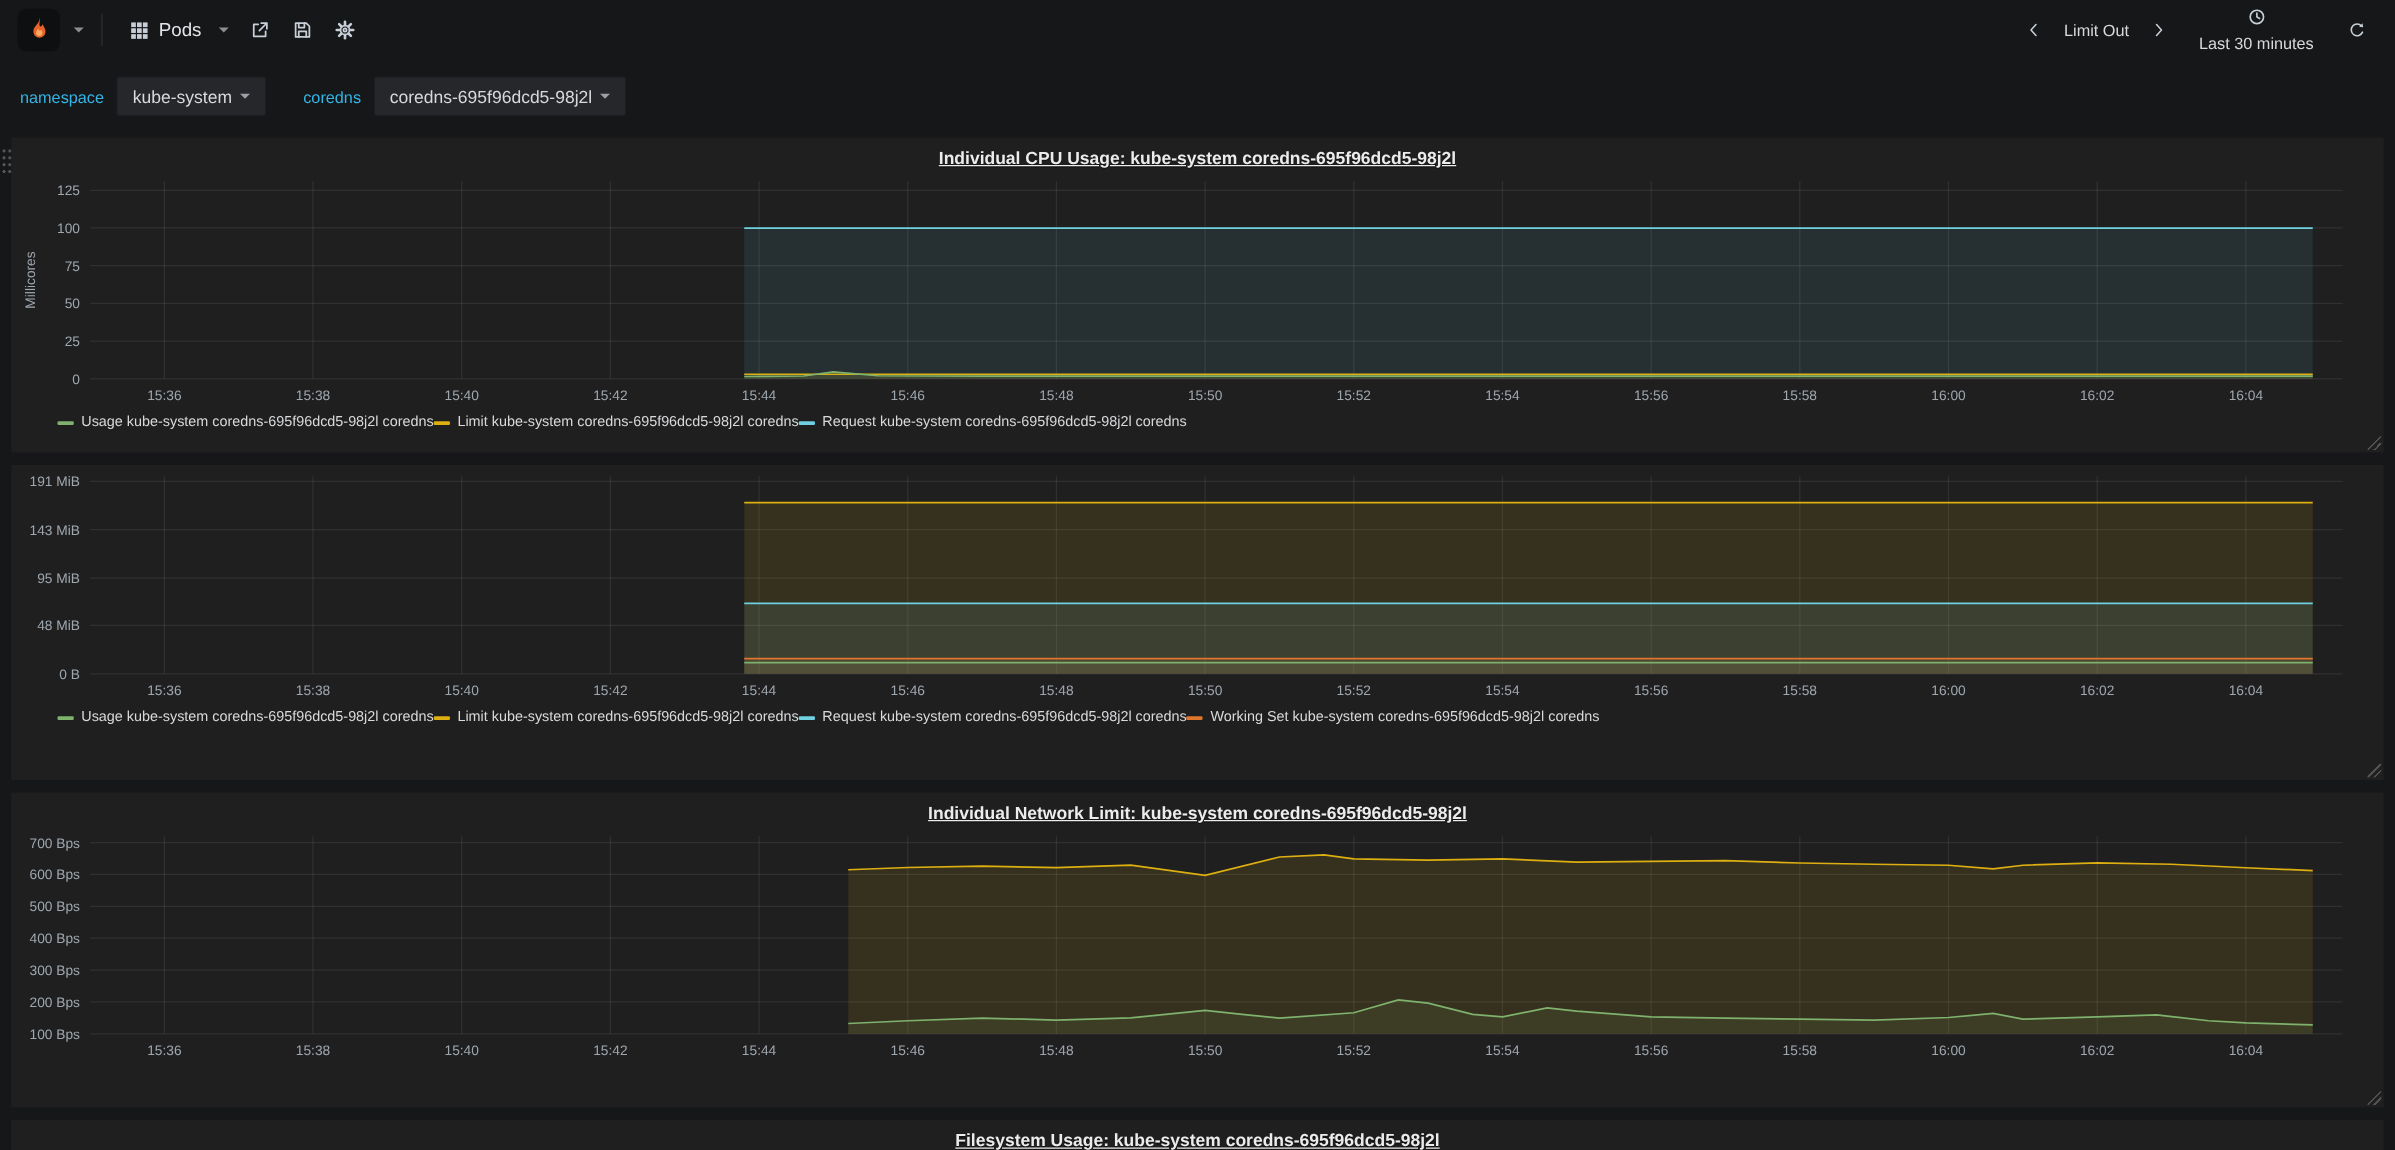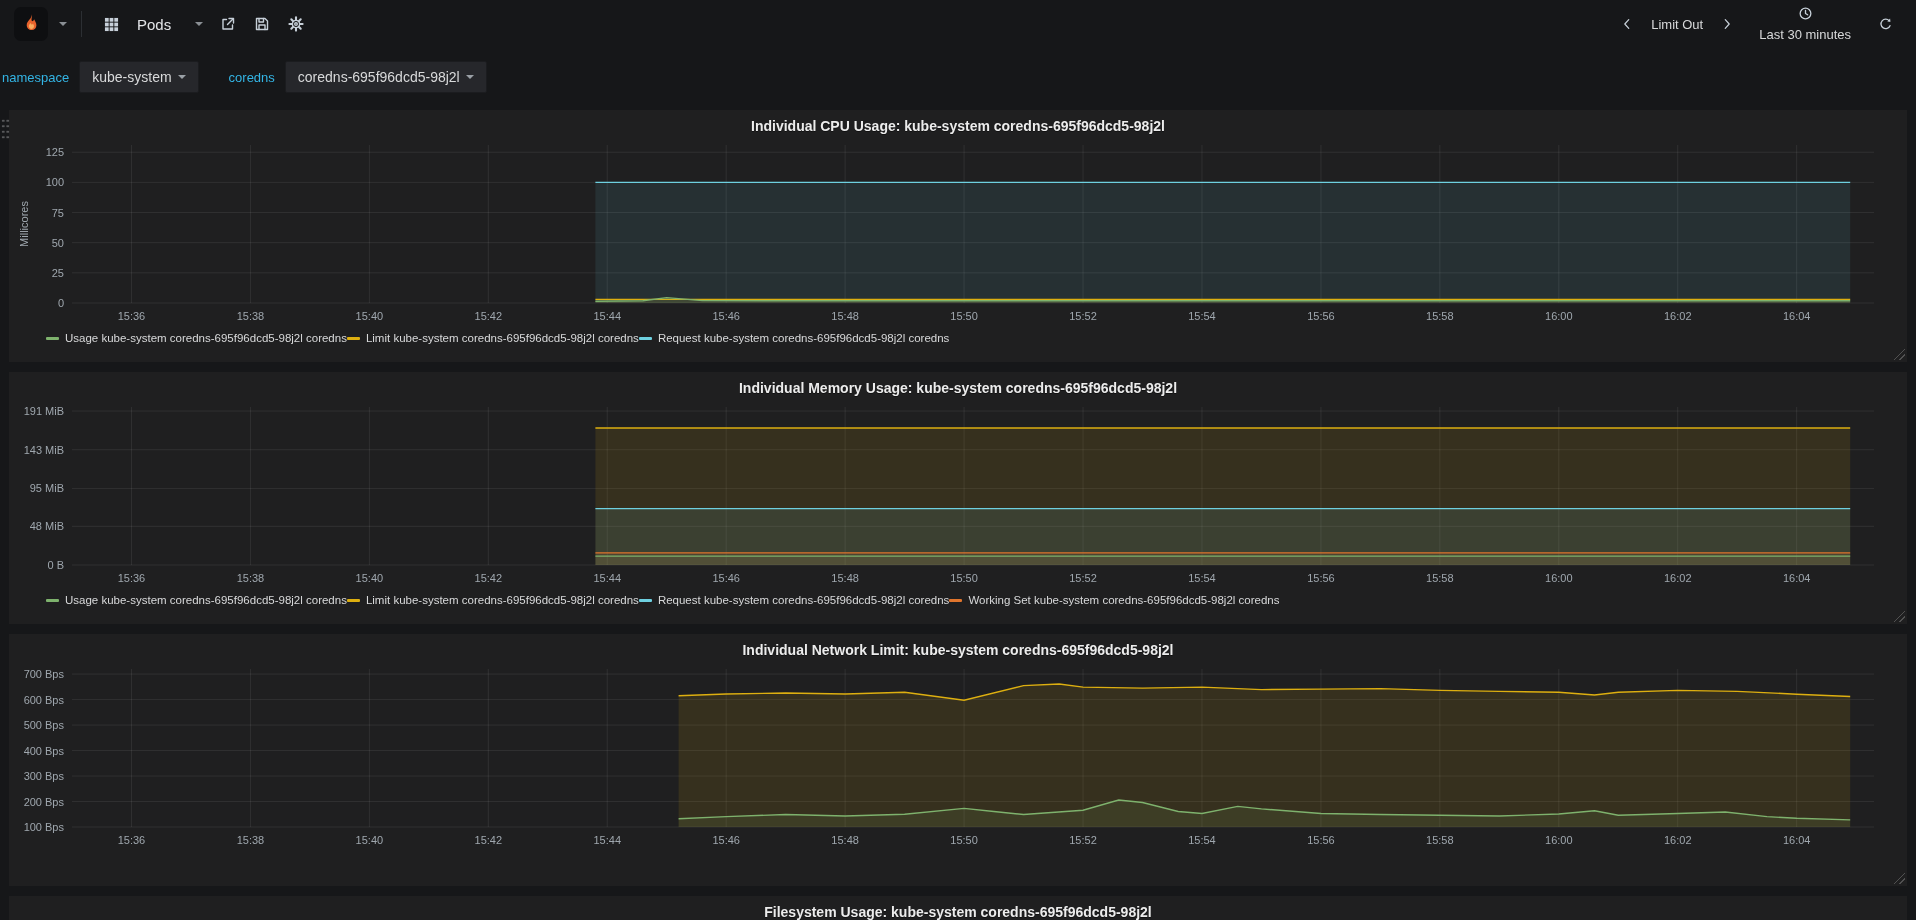--- a/index.html
+++ b/index.html
@@ -22,47 +22,48 @@
   .logo-tile {
     width:34px; height:34px; border-radius:7px; background:#0e0f11;
     display:flex; align-items:center; justify-content:center;
   }
   .caret {
     display:inline-block; width:0; height:0;
     border-left:4px solid transparent; border-right:4px solid transparent;
     border-top:4px solid #8a8f94; margin-left:6px;
   }
   .nav-sep { width:1px; height:26px; background:#2c2f33; margin:0 14px; }
-  .dash-picker { display:flex; align-items:center; gap:18px; padding:6px 8px; }
+  .dash-picker { display:flex; align-items:center; gap:8px; padding:6px 8px; }
   .dash-title { font-size:15px; color:#e3e5e8; }
   .icon-btn { padding:6px 9px; display:flex; align-items:center; color:#c7d0d9; }
   .icon { display:inline-flex; align-items:center; justify-content:center; }
   .nav-right .textbtn { padding:6px 8px; color:#d8d9da; display:flex; align-items:center; gap:6px; }
   svg.uicon { stroke:#c7d0d9; stroke-width:1.4; fill:none; stroke-linecap:round; stroke-linejoin:round; }
 
   
-  .submenu { height:58px; display:flex; align-items:center; padding:0 0; gap:28px; }
+  .submenu { height:58px; display:flex; align-items:center; padding:0 14px; gap:28px; }
   .variable { display:flex; align-items:center; }
   .var-label { padding:7px 10px 7px 2px; font-size:13px; }
   .var-value {
     background:#26272b; border:1px solid #1b1c1f; border-radius:2px;
     padding:7px 12px; color:#d8d9da; display:flex; align-items:center; font-size:14px;
   }
   .var-value .caret { border-top-color:#9aa0a6; }
 
   
   .panels { padding:4px 0 0 0; }
   .panel {
     position:relative; background:#1f1f20; margin:0 9px 10px 9px;
     height:252px; padding:3px 7px;
   }
   .panel-title {
     text-align:center; font-weight:bold; font-size:14px; color:#ececec;
     height:26px; line-height:26px; cursor:pointer;
     text-shadow:0 1px 0 rgba(0,0,0,.45);
+    text-decoration:underline;
   }
   svg.chart { display:block; width:100%; height:190px; cursor:crosshair; }
   svg.chart text, svg.chart { font-family:"Liberation Sans", sans-serif; }
   .legend {
     display:flex; flex-wrap:wrap; align-items:center; 
     padding:3px 0 0 30px; font-size:11.5px; color:#d8d9da;
   }
   .legend-item { display:inline-flex; align-items:center; cursor:pointer; }
   .legend-dash { display:inline-block; width:13px; height:3px; border-radius:1px; margin-right:6px; }
   .resize-handle {
@@ -271,21 +272,20 @@
           </span>
           <span class="legend-item">
             <span class="legend-dash" style="background: rgb(110, 208, 224);"></span>
             <span>Request kube-system coredns-695f96dcd5-98j2l coredns</span>
           </span>
         </div>
       <div class="resize-handle"></div>
     </section>
 
     <section class="panel">
-      <div class="panel-title">Individual Memory Usage: kube-system coredns-695f96dcd5-98j2l</div>
       <svg class="chart" viewBox="0 0 1884 190" height="190" preserveAspectRatio="none">
           <line x1="56" x2="1858" y1="164" y2="164" stroke="rgba(255,255,255,0.08)" stroke-width="1"></line>
           <text x="48" y="168" text-anchor="end" fill="#9fa7ae" font-size="11">0 B</text>
           <line x1="56" x2="1858" y1="125.3061224489796" y2="125.3061224489796" stroke="rgba(255,255,255,0.08)" stroke-width="1"></line>
           <text x="48" y="129.30612244897958" text-anchor="end" fill="#9fa7ae" font-size="11">48 MiB</text>
           <line x1="56" x2="1858" y1="87.41836734693878" y2="87.41836734693878" stroke="rgba(255,255,255,0.08)" stroke-width="1"></line>
           <text x="48" y="91.41836734693878" text-anchor="end" fill="#9fa7ae" font-size="11">95 MiB</text>
           <line x1="56" x2="1858" y1="48.72448979591837" y2="48.72448979591837" stroke="rgba(255,255,255,0.08)" stroke-width="1"></line>
           <text x="48" y="52.72448979591837" text-anchor="end" fill="#9fa7ae" font-size="11">143 MiB</text>
           <line x1="56" x2="1858" y1="10.030612244897952" y2="10.030612244897952" stroke="rgba(255,255,255,0.08)" stroke-width="1"></line>

